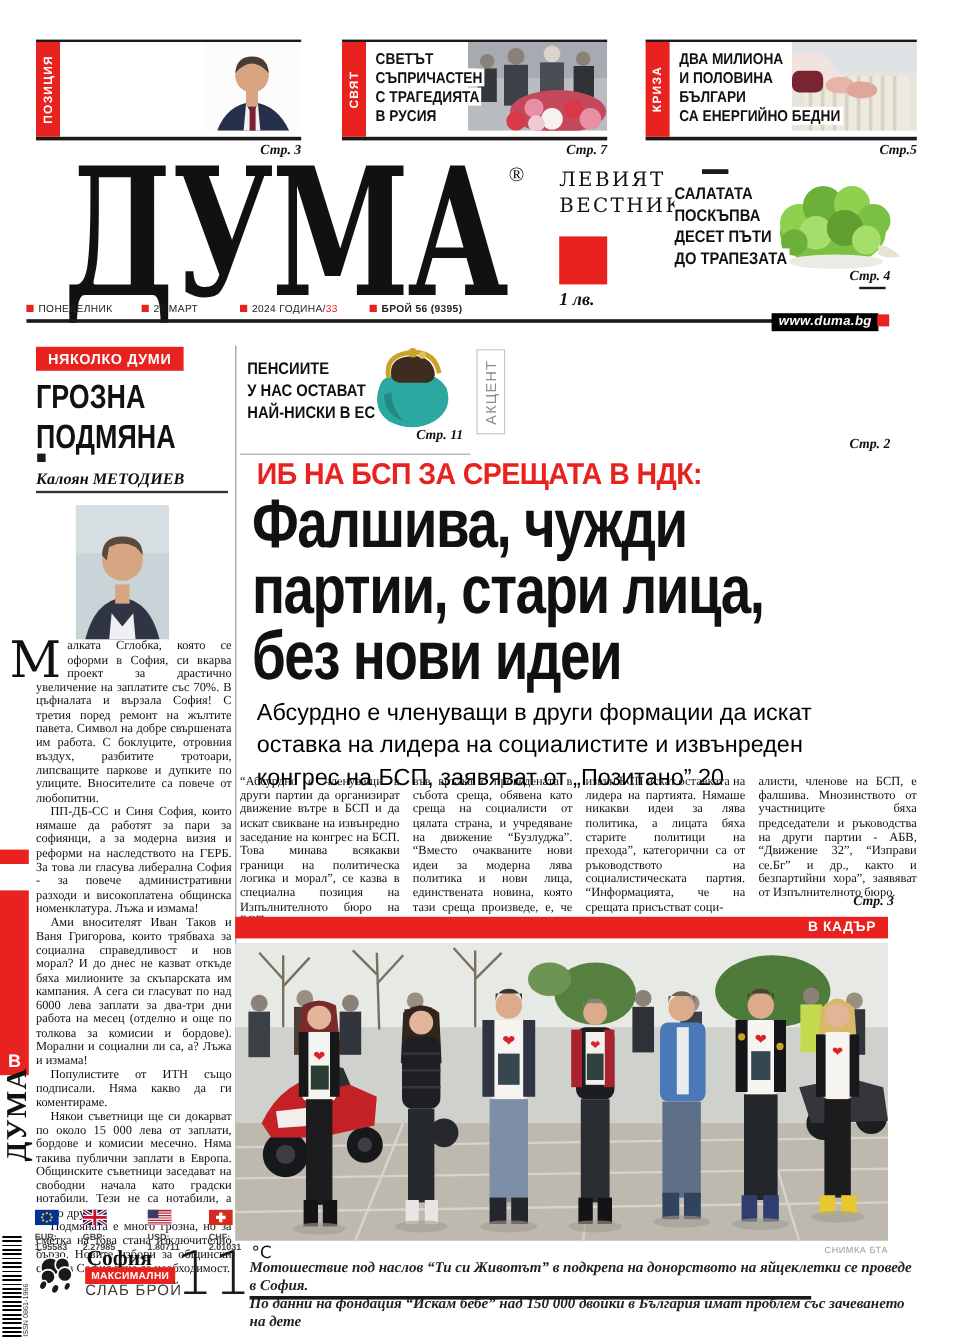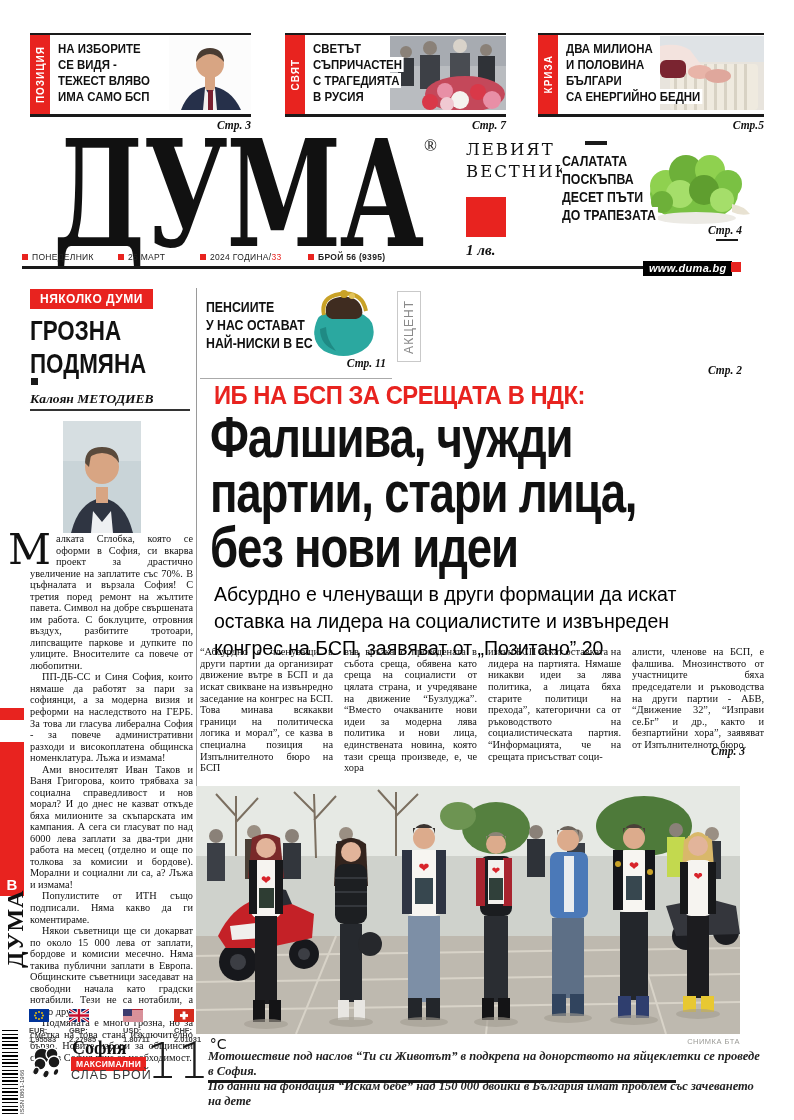--- a/index.html
+++ b/index.html
@@ -69,26 +69,20 @@
 </style>
 </head>
 <body>
 
 <div class="page">
 
   <div class="teaser" style="left:30px;width:221px;">
     <div class="tlabel">
         <span>ПОЗИЦИЯ</span>
       </div>
-    <div class="tlines">
-      <div class="tl"><span>НА ИЗБОРИТЕ</span></div>
-      <div class="tl"><span>СЕ ВИДЯ -</span></div>
-      <div class="tl"><span>ТЕЖЕСТ ВЛЯВО</span></div>
-      <div class="tl"><span>ИМА САМО БСП</span></div>
-    </div>
     <div class="timg">
       <svg width="82" height="74" viewBox="0 0 82 74">
           <rect width="82" height="74" fill="#fcfcfc"></rect>
           <path d="M12 74 Q20 52 41 50 Q62 52 72 74 Z" fill="#26304a"></path>
           <rect x="36" y="40" width="10" height="14" fill="#d8a583"></rect>
           <path d="M36 52 L41 60 L46 52 L48 74 L34 74 Z" fill="#f2f0ee"></path>
           <rect x="39" y="54" width="5" height="20" fill="#7a2030"></rect>
           <circle cx="41" cy="28" r="14" fill="#d8a583"></circle>
           <path d="M27 26 Q28 12 41 12 Q54 12 55 26 Q48 18 41 18 Q34 18 27 26 Z" fill="#4a3c32"></path>
         </svg>
@@ -271,20 +265,23 @@
     <div class="hline">партии, стари лица,</div>
     <div class="hline">без нови идеи</div>
   </div>
   <div class="abs subhead" style="left:214px;top:581px;width:505px;">Абсурдно е членуващи в други формации да искат оставка на лидера на социалистите и извънреден конгрес на БСП, заявяват от „Позитано” 20</div>
   <div class="abs mcol" style="left:200px;top:646px;width:133px;">“Абсурдно е членуващи в други партии да организират движение вътре в БСП и да искат свикване на извънредно заседание на конгрес на БСП. Това минава всякакви граници на политическа логика и морал”, се казва в специална позиция на Изпълнителното бюро на БСП</div>
   <div class="abs mcol" style="left:344px;top:646px;width:133px;">във връзка с проведената в събота среща, обявена като среща на социалисти от цялата страна, и учредяване на движение “Бузлуджа”. “Вместо очакваните нови идеи за модерна лява политика и нови лица, единствената новина, която тази среща произведе, е, че хора</div>
   <div class="abs mcol" style="left:488px;top:646px;width:133px;">извън БСП искат оставката на лидера на партията. Нямаше никакви идеи за лява политика, а лицата бяха старите политици на прехода”, категорични са от ръководството на социалистическата партия. “Информацията, че на срещата присъстват соци-</div>
   <div class="abs mcol" style="left:632px;top:646px;width:132px;">алисти, членове на БСП, е фалшива. Мнозинството от участниците бяха председатели и ръководства на други партии - АБВ, “Движение 32”, “Изправи се.Бг” и др., както и безпартийни хора”, заявяват от Изпълнителното бюро.</div>
   <div class="pageref abs" style="left:660px;top:745px;width:85px;">Стр. 3</div>
 
+  <div class="abs vkadar" style="left:196px;top:764px;width:544px;height:18px;">
+      <span>В КАДЪР</span>
+    </div>
   <div class="abs" style="left:196px;top:786px;">
     <svg width="544" height="248" viewBox="0 0 544 248">
       <rect width="544" height="248" fill="#cfd2cc"></rect>
       <rect x="0" y="0" width="544" height="70" fill="#e6e9e4"></rect>
       <g stroke="#7b6f60" stroke-width="2" fill="none">
         <path d="M40 70 L40 10 M40 30 L20 8 M40 36 L62 12"></path>
         <path d="M120 72 L118 8 M118 26 L98 6 M118 34 L140 10"></path>
         <path d="M200 70 L200 6 M200 24 L182 4 M200 30 L222 8"></path>
       </g>
       <ellipse cx="300" cy="42" rx="34" ry="26" fill="#55803f"></ellipse>

